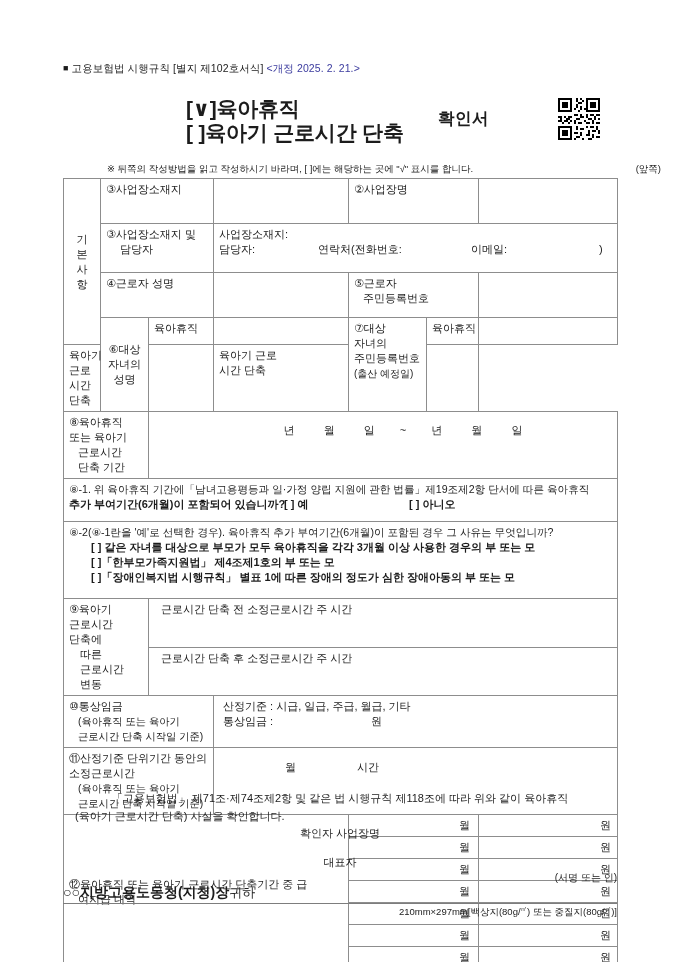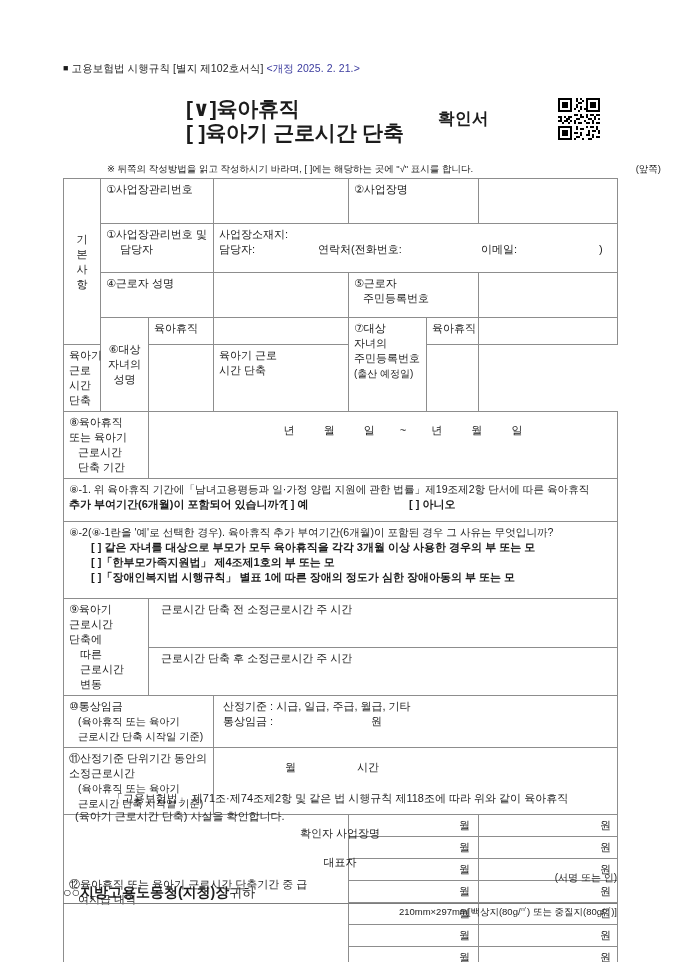--- a/index.html
+++ b/index.html
@@ -288,37 +288,37 @@
     </colgroup>
     <tbody>
 
       <tr>
         <td class="vert-label" rowspan="4">
           <span>기</span>
           <span>본</span>
           <span>사</span>
           <span>항</span>
         </td>
-        <td colspan="2" style="height:38px">①사업장관리번호</td>
+        <td colspan="2" style="height:38px">③사업장소재지</td>
         <td></td>
         <td colspan="2">②사업장명</td>
         <td></td>
       </tr>
 
       <tr>
         <td colspan="2" style="height:42px">
-          <span class="cell-sub">①사업장관리번호 및</span>
+          <span class="cell-sub">③사업장소재지 및</span>
           <span class="cell-sub" style="padding-left:14px">담당자</span>
         </td>
         <td colspan="4">
           <span class="cell-sub">사업장소재지:</span>
           <span class="cell-sub" style="position:relative;height:15px">
             <span style="position:absolute;left:0">담당자:</span>
             <span style="position:absolute;left:99px">연락처(전화번호:</span>
-            <span style="position:absolute;left:262px">이메일:</span>
+            <span style="position:absolute;left:252px">이메일:</span>
             <span style="position:absolute;left:380px">)</span>
           </span>
         </td>
       </tr>
 
       <tr>
         <td colspan="2" style="height:38px">④근로자 성명</td>
         <td></td>
         <td colspan="2">
           <span class="cell-sub">⑤근로자</span>

